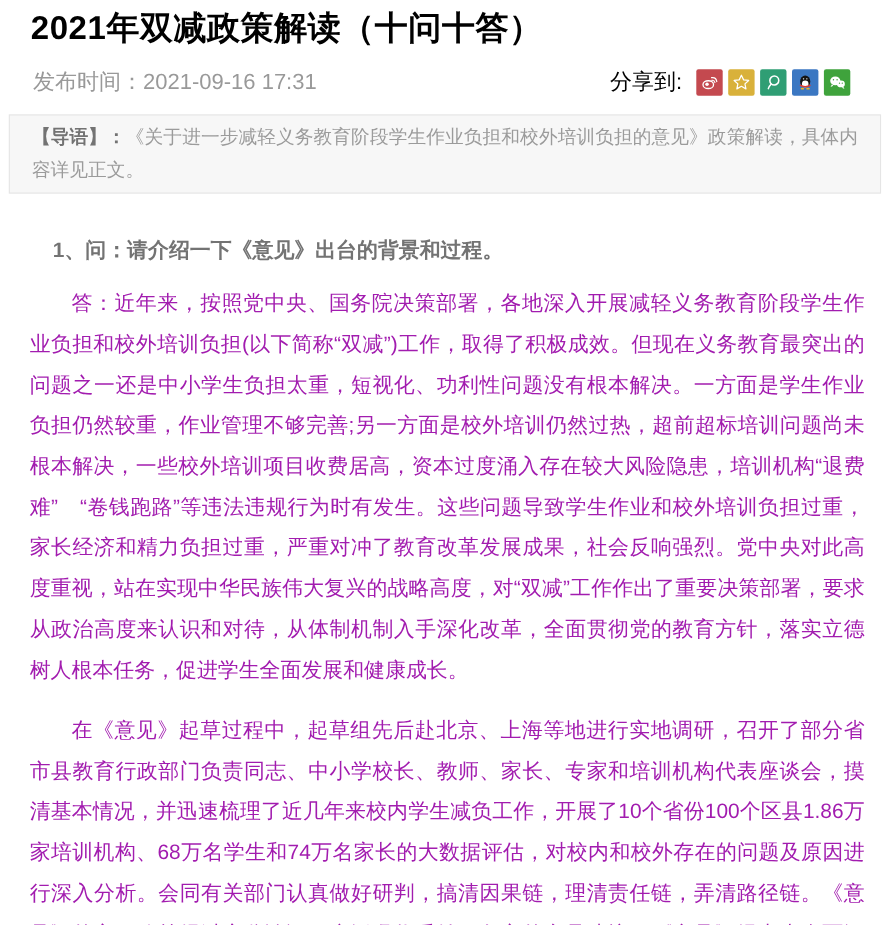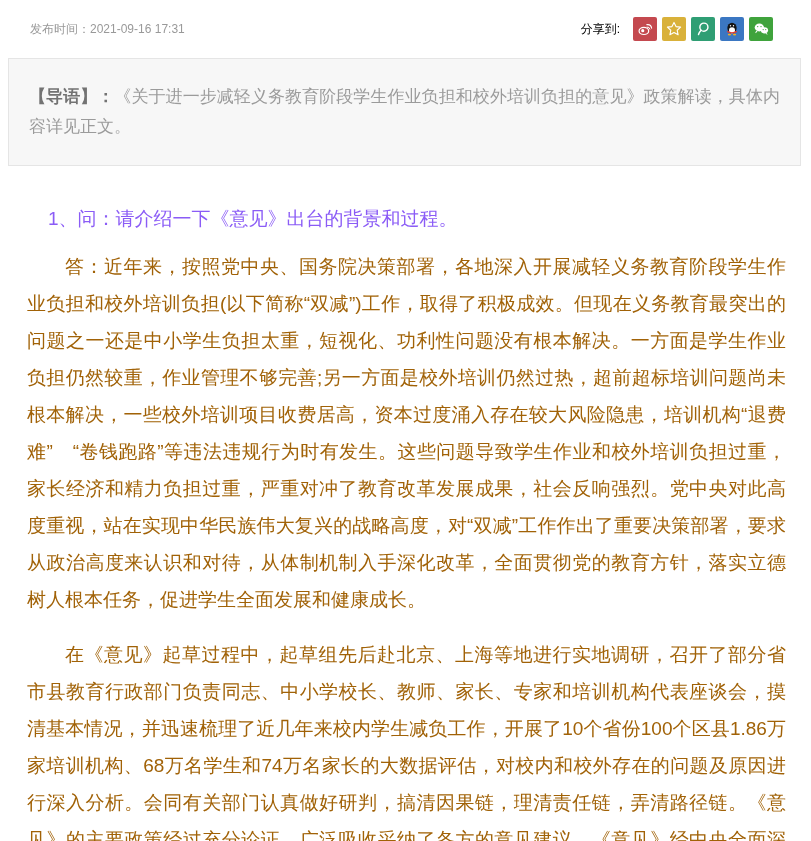--- a/index.html
+++ b/index.html
@@ -10,66 +10,67 @@
     font-family: "Liberation Sans", "DejaVu Sans", sans-serif;
     overflow: hidden;
   }
   .title {
     margin: 6px 24px 0 28px;
     font-size: 30px; line-height: 40px;
     font-weight: bold; color: #000;
     letter-spacing: 0.5px;
   }
   .meta-row {
-    display: flex; align-items: center;
+    display: flex; align-items: flex-end;
     margin: 16px 38px 0 30px;
-    color: #999; font-size: 12px;
+    color: #999; font-size: 20px;
     height: 26px;
   }
   .meta-item { margin-right: 36px; white-space: nowrap; }
   .share-bar { margin-left: auto; display: flex; align-items: center; }
   .share-label { margin-right: 8px; color: #000000; }
   .sicon {
     width: 24px; height: 24px;
     border-radius: 2px;
     display: flex; align-items: center; justify-content: center;
     margin-left: 5px;
     cursor: pointer;
   }
   .sicon svg { display: block; }
   .intro-box {
     margin: 16px 10px 0 8px;
     background: #f7f7f7;
     border: 1px solid #e5e5e5;
-    padding: 23px 20px;
+    padding: 5px 20px;
     font-size: 17px; line-height: 30px;
     color: #9b9b9b;
     text-align: justify;
   }
   .intro-label { color: #737373; font-weight: bold; }
   .question {
     margin: 40px 28px 0;
     padding-left: 20px;
     font-size: 19px; line-height: 26px;
-    font-weight: normal; color: #8b5cf6;
+    font-weight: bold; color: #737373;
   }
   .para {
     margin: 16px 25px 0 27px;
     font-size: 19px; line-height: 37px;
-    color: #a16207;
+    color: #a21caf;
     text-indent: 2em;
     text-align: justify;
   }
   .para + .para { margin-top: 18px; }
 </style>
 </head>
 <body>
 
 <div class="page">
 
+  <h1 class="title">2021年双减政策解读（十问十答）</h1>
 
   <div class="meta-row">
     <span class="meta-item"><span>发布时间：</span><span>2021-09-16 17:31</span></span>
 
     <div class="share-bar">
       <span class="share-label">分享到:</span>
 
       <a class="sicon" style="background-color: rgb(196, 73, 79);">
         <svg width="18" height="18" viewBox="0 0 24 24">
           <ellipse cx="10.5" cy="14.6" rx="6.4" ry="4.7" fill="none" stroke="#fff" stroke-width="1.6"></ellipse>

